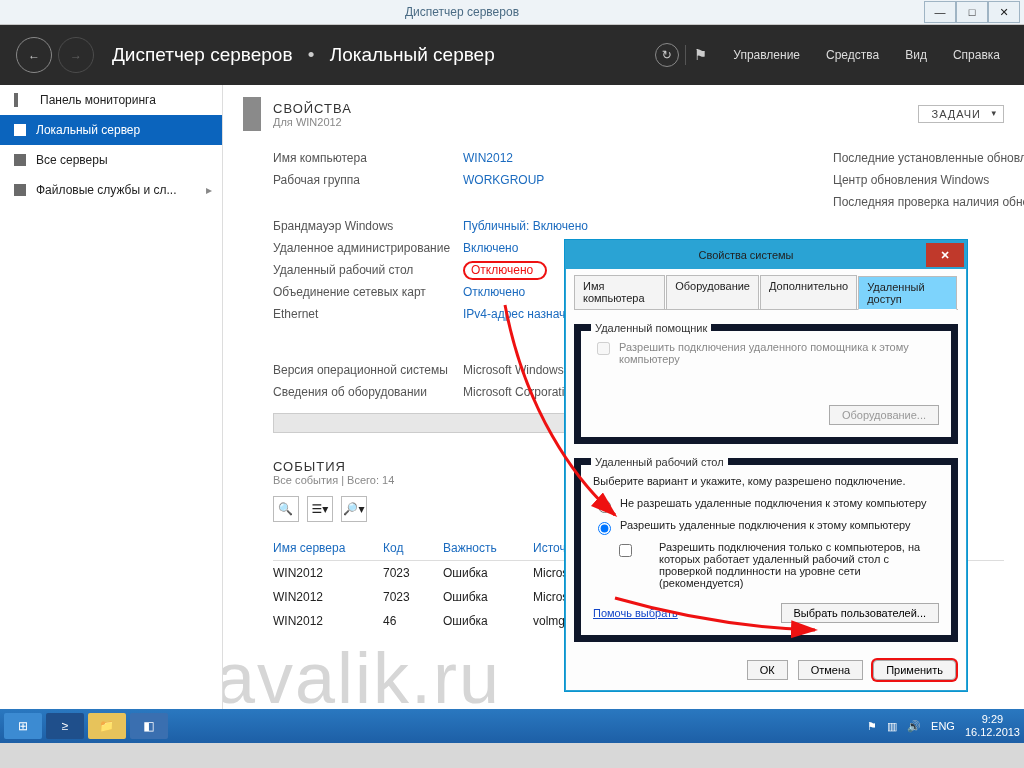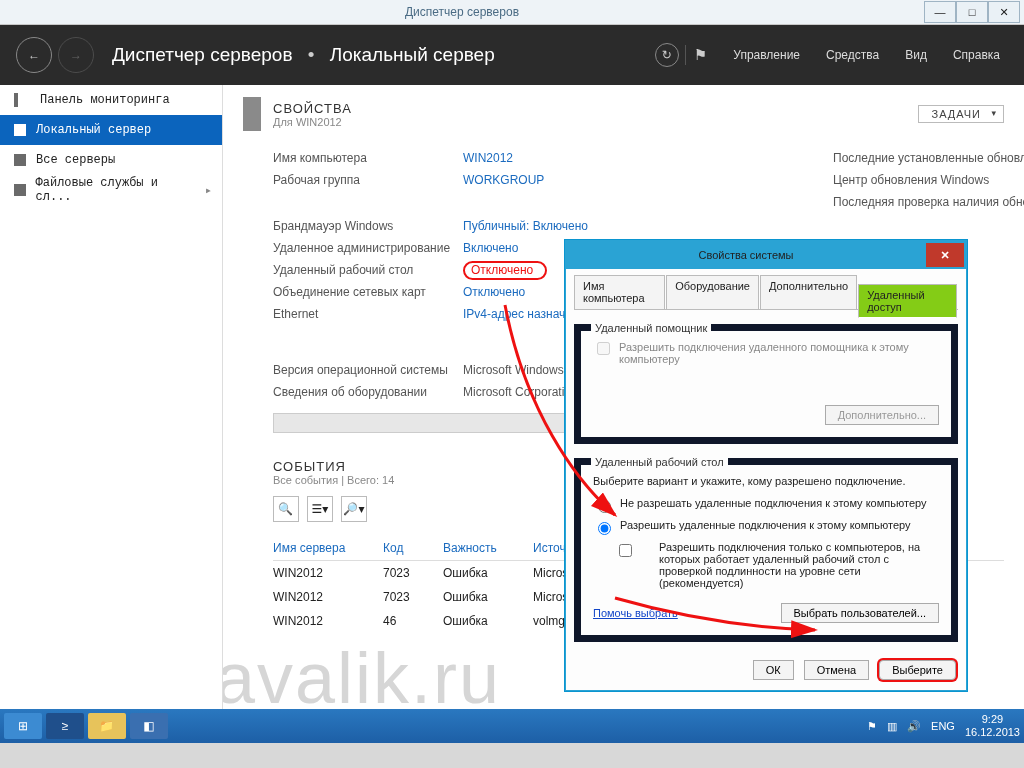--- a/index.html
+++ b/index.html
@@ -9,21 +9,21 @@
 .wm-btn{width:30px;height:20px;border:1px solid #9fb4c4;background:#eaf1f6;display:flex;align-items:center;justify-content:center;font-size:11px;}
 .ribbon{height:60px;background:#2b2b2b;display:flex;align-items:center;padding:0 16px;color:#eee;}
 .circle-btn{width:34px;height:34px;border:1px solid #888;border-radius:50%;display:flex;align-items:center;justify-content:center;color:#ccc;margin-right:6px;}
 .crumb{font-size:19px;font-weight:300;color:#fff;margin-left:12px;}
 .crumb .sep{margin:0 10px;color:#ccc;}
 .ribbon-right{margin-left:auto;display:flex;align-items:center;gap:10px;}
 .rconf{display:flex;align-items:center;}
 .rlink{color:#ddd;font-size:12px;margin:0 8px;cursor:default;}
 .vline{width:1px;height:20px;background:#555;}
 .layout{display:flex;height:624px;background:#fff;}
-.sidebar{width:222px;background:#fff;border-right:1px solid #ddd;font-family:Liberation Mono, monospace;}
+.sidebar{width:222px;background:#fff;border-right:1px solid #ddd;}
 .sb-item{display:flex;align-items:center;height:30px;padding-left:14px;gap:10px;}
 .sb-item.sel{background:#0b64bd;color:#fff;}
 .sb-sq{width:12px;height:12px;display:inline-block;background:#6a6a6a;}
 .sb-sq.dash{background:transparent;border-left:4px solid #6a6a6a;height:14px;}
 .sb-item.sel .sb-sq{background:#fff;}
 .content{flex:1;padding:12px 20px;overflow:hidden;background:#fff;position:relative;}
 .sec-head{display:flex;align-items:center;}
 .sec-left-ico{width:18px;height:34px;background:#8a8a8a;margin-right:12px;}
 .sec-title{font-size:13px;letter-spacing:1px;color:#333;}
 .sec-sub{color:#888;font-size:11px;}
@@ -54,21 +54,21 @@
 .col-date{flex:1;}
 .watermark{position:absolute;left:-30px;bottom:-10px;font-size:72px;color:#d6d6d6;letter-spacing:2px;pointer-events:none;}
 
 .dlg{position:absolute;left:565px;top:240px;width:400px;background:#fff;border:1px solid #2aa3d4;z-index:100;box-shadow:0 0 0 1px #0a95d0;}
 .dlg-titlebar{height:28px;background:#2aa3d4;display:flex;align-items:center;color:#222;font-size:11px;}
 .dlg-title{flex:1;text-align:center;}
 .dlg-close{width:38px;height:24px;background:#c0392b;color:#fff;display:flex;align-items:center;justify-content:center;font-weight:bold;margin-right:2px;}
 .dlg-body{padding:6px 8px 10px 8px;background:#fdfdfd;}
 .tabs{display:flex;border-bottom:1px solid #bbb;}
 .tab{padding:4px 8px;border:1px solid #bbb;border-bottom:none;margin-right:1px;font-size:11px;background:#f4f4f4;}
-.tab.active{background:#84cc16;position:relative;top:9px;border-bottom:1px solid #fff;}
+.tab.active{background:#7dd3fc;position:relative;top:1px;border-bottom:1px solid #fff;}
 .group{border:7px solid #0f172a;margin-top:14px;padding:10px 12px 12px 12px;position:relative;}
 .group-legend{position:absolute;top:-9px;left:10px;background:#fdfdfd;padding:0 4px;font-size:11px;color:#333;}
 .chk{display:flex;gap:6px;align-items:flex-start;font-size:11px;color:#888;}
 .chk input{margin-top:1px;}
 .dlg-btn{border:1px solid #aaa;background:#f4f4f4;padding:3px 12px;font-size:11px;}
 .dlg-btn.disabled{color:#999;}
 .rdp-row{display:flex;align-items:flex-start;gap:6px;font-size:11px;margin:6px 0;}
 .rdp-desc{font-size:11px;margin-bottom:10px;}
 .nla-row{display:flex;gap:24px;align-items:flex-start;font-size:11px;margin-left:22px;margin-top:6px;}
 .link{color:#1245c8;text-decoration:underline;font-size:11px;}
@@ -265,21 +265,21 @@
       <div class="tab active">Удаленный доступ</div>
     </div>
 
     <div class="group">
       <div class="group-legend">Удаленный помощник</div>
       <label class="chk">
         <input type="checkbox" disabled="" style="">
         <span>Разрешить подключения удаленного помощника к этому компьютеру</span>
       </label>
       <div style="text-align:right;margin-top:40px">
-        <button class="dlg-btn disabled">Дополнительно...</button>
+        <button class="dlg-btn disabled">Оборудование...</button>
       </div>
     </div>
 
     <div class="group">
       <div class="group-legend">Удаленный рабочий стол</div>
       <div class="rdp-desc">Выберите вариант и укажите, кому разрешено подключение.</div>
       <label class="rdp-row">
         <input type="radio" name="rdp" style="">
         <span>Не разрешать удаленные подключения к этому компьютеру</span>
       </label>
@@ -293,21 +293,21 @@
       </label>
       <div style="display:flex;justify-content:space-between;align-items:center;margin-top:14px">
         <span class="link">Помочь выбрать</span>
         <button class="dlg-btn">Выбрать пользователей...</button>
       </div>
     </div>
 
     <div class="dlg-footer">
       <button class="dlg-btn">ОК</button>
       <button class="dlg-btn">Отмена</button>
-      <button class="dlg-btn red-box">Выберите</button>
+      <button class="dlg-btn red-box">Применить</button>
     </div>
   </div>
 </div>
 
 <svg class="arrow" style="left:485px;top:290px" width="160" height="250">
   <defs>
       <marker id="ah1" markerWidth="10" markerHeight="10" refX="8" refY="3" orient="auto">
         <path d="M0,0 L0,6 L9,3 z" fill="#e11"></path>
       </marker>
     </defs>

